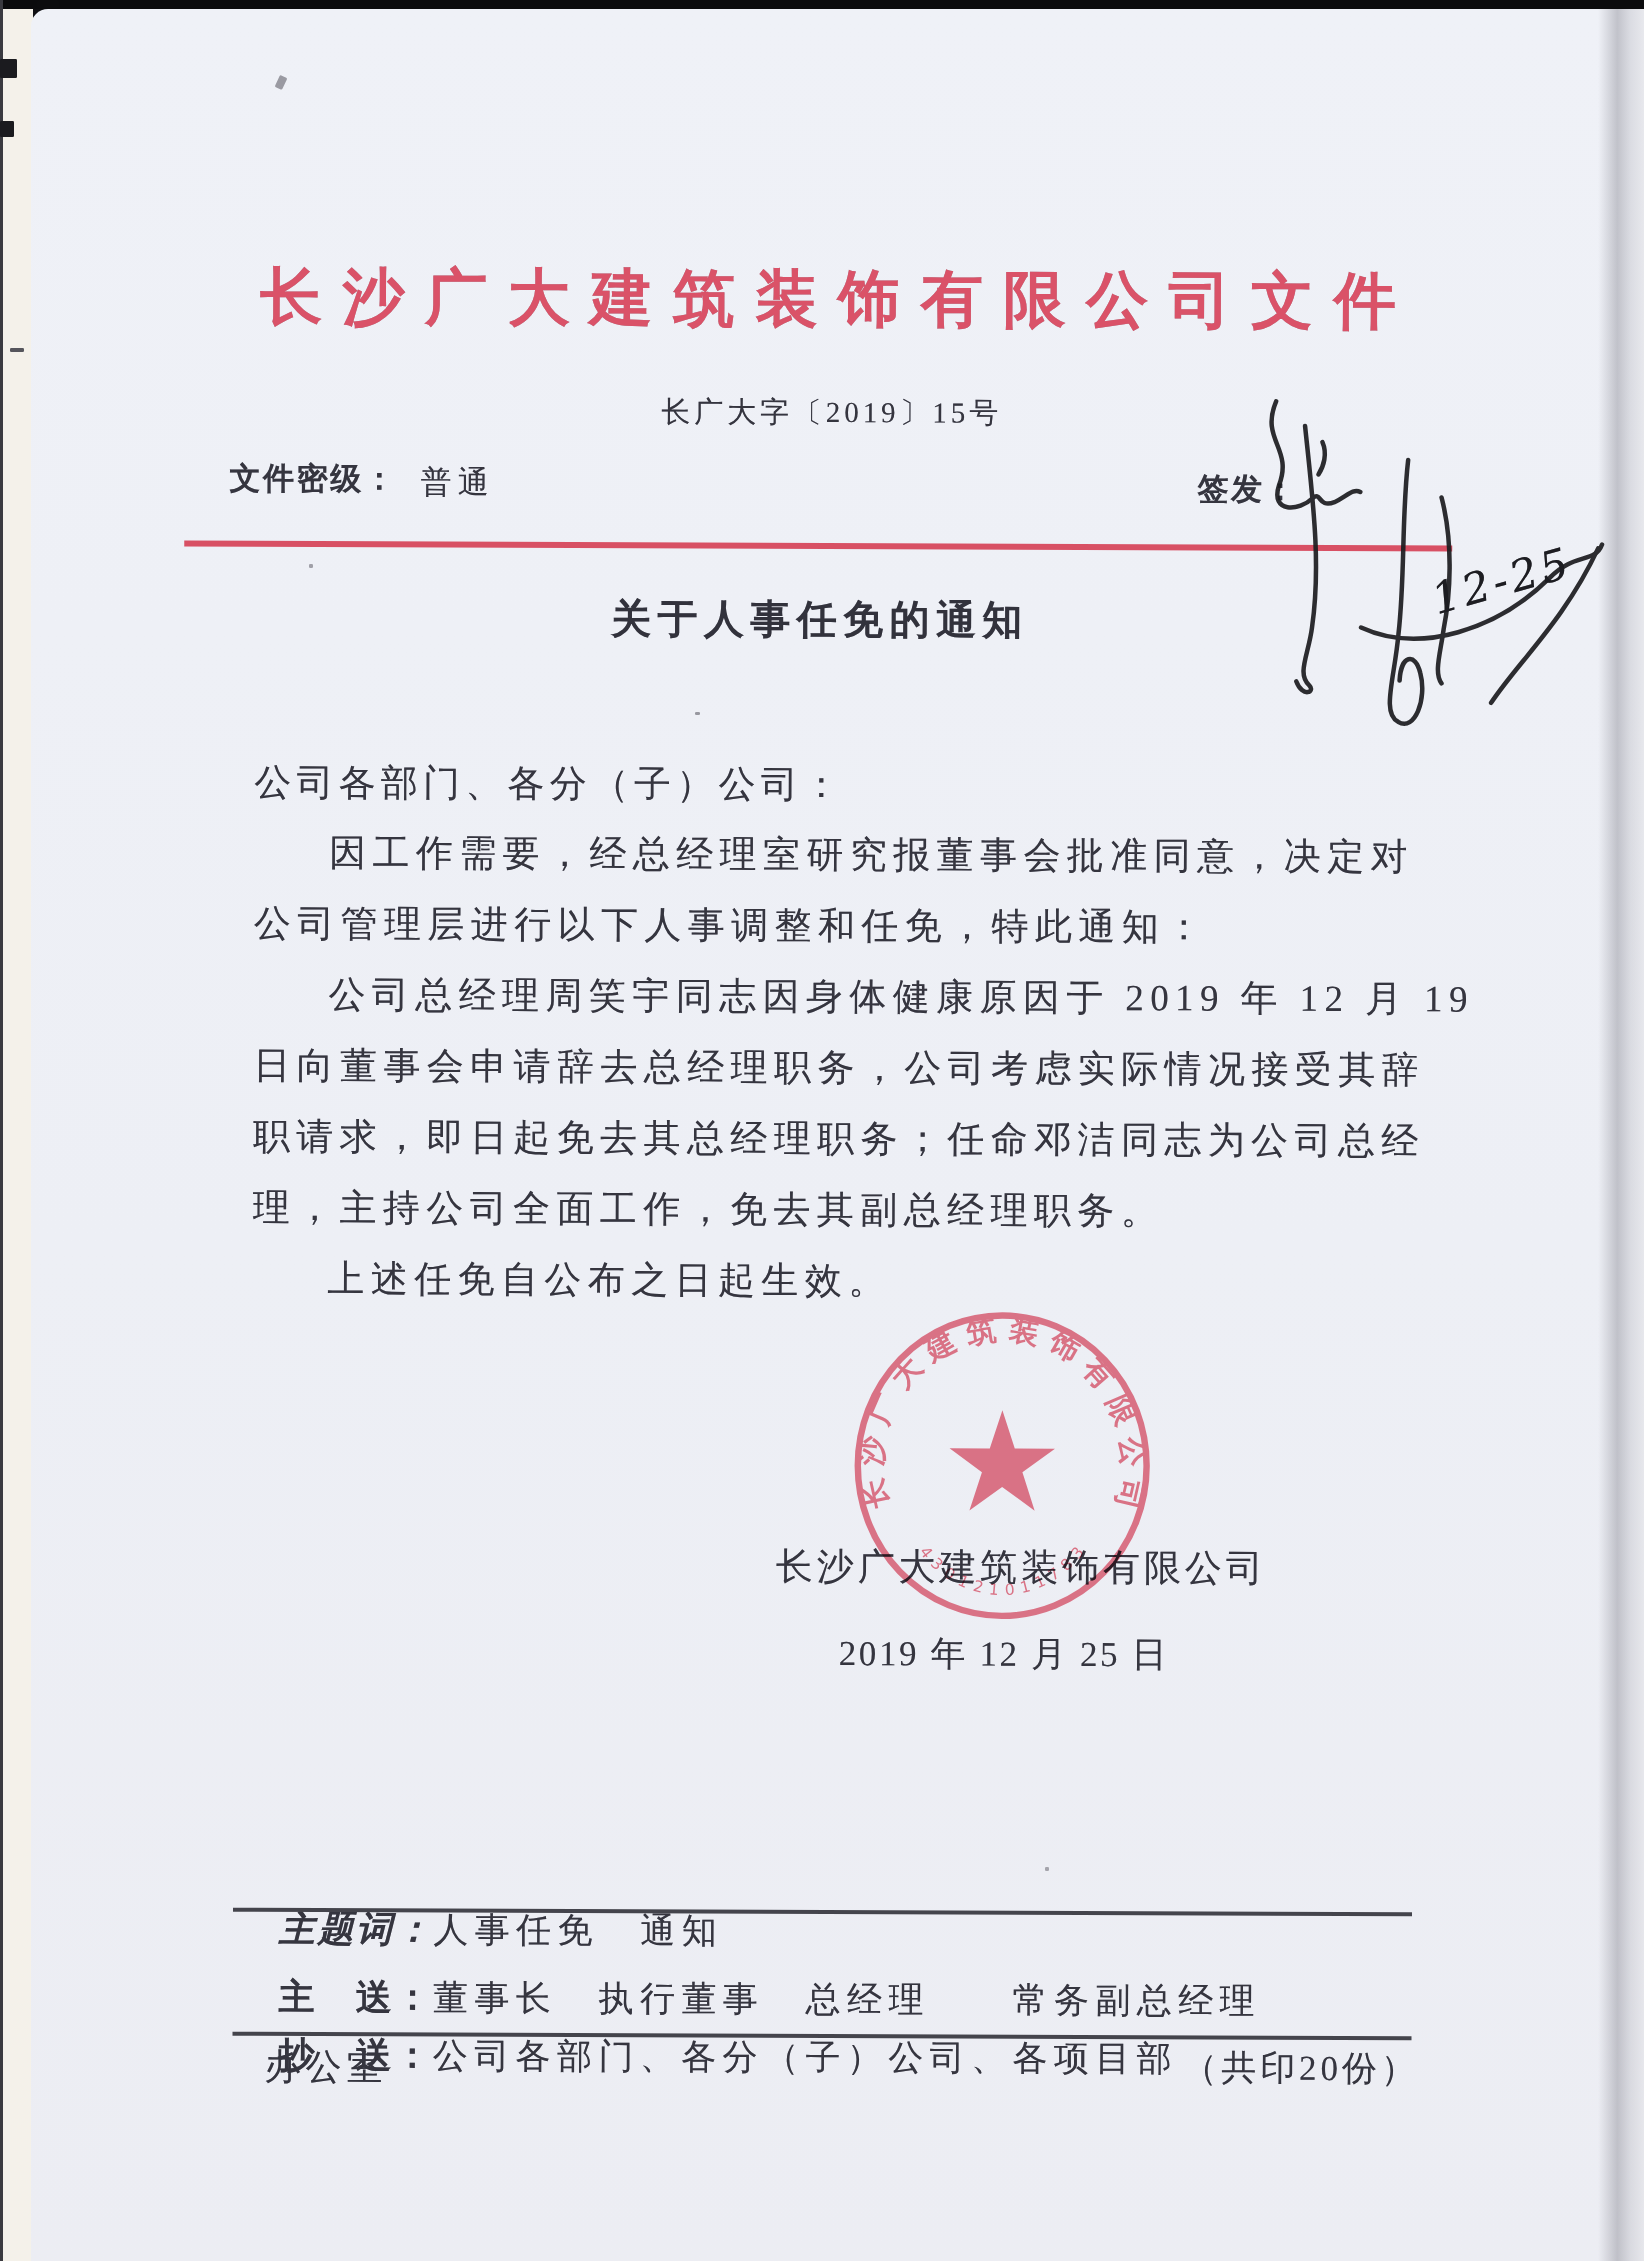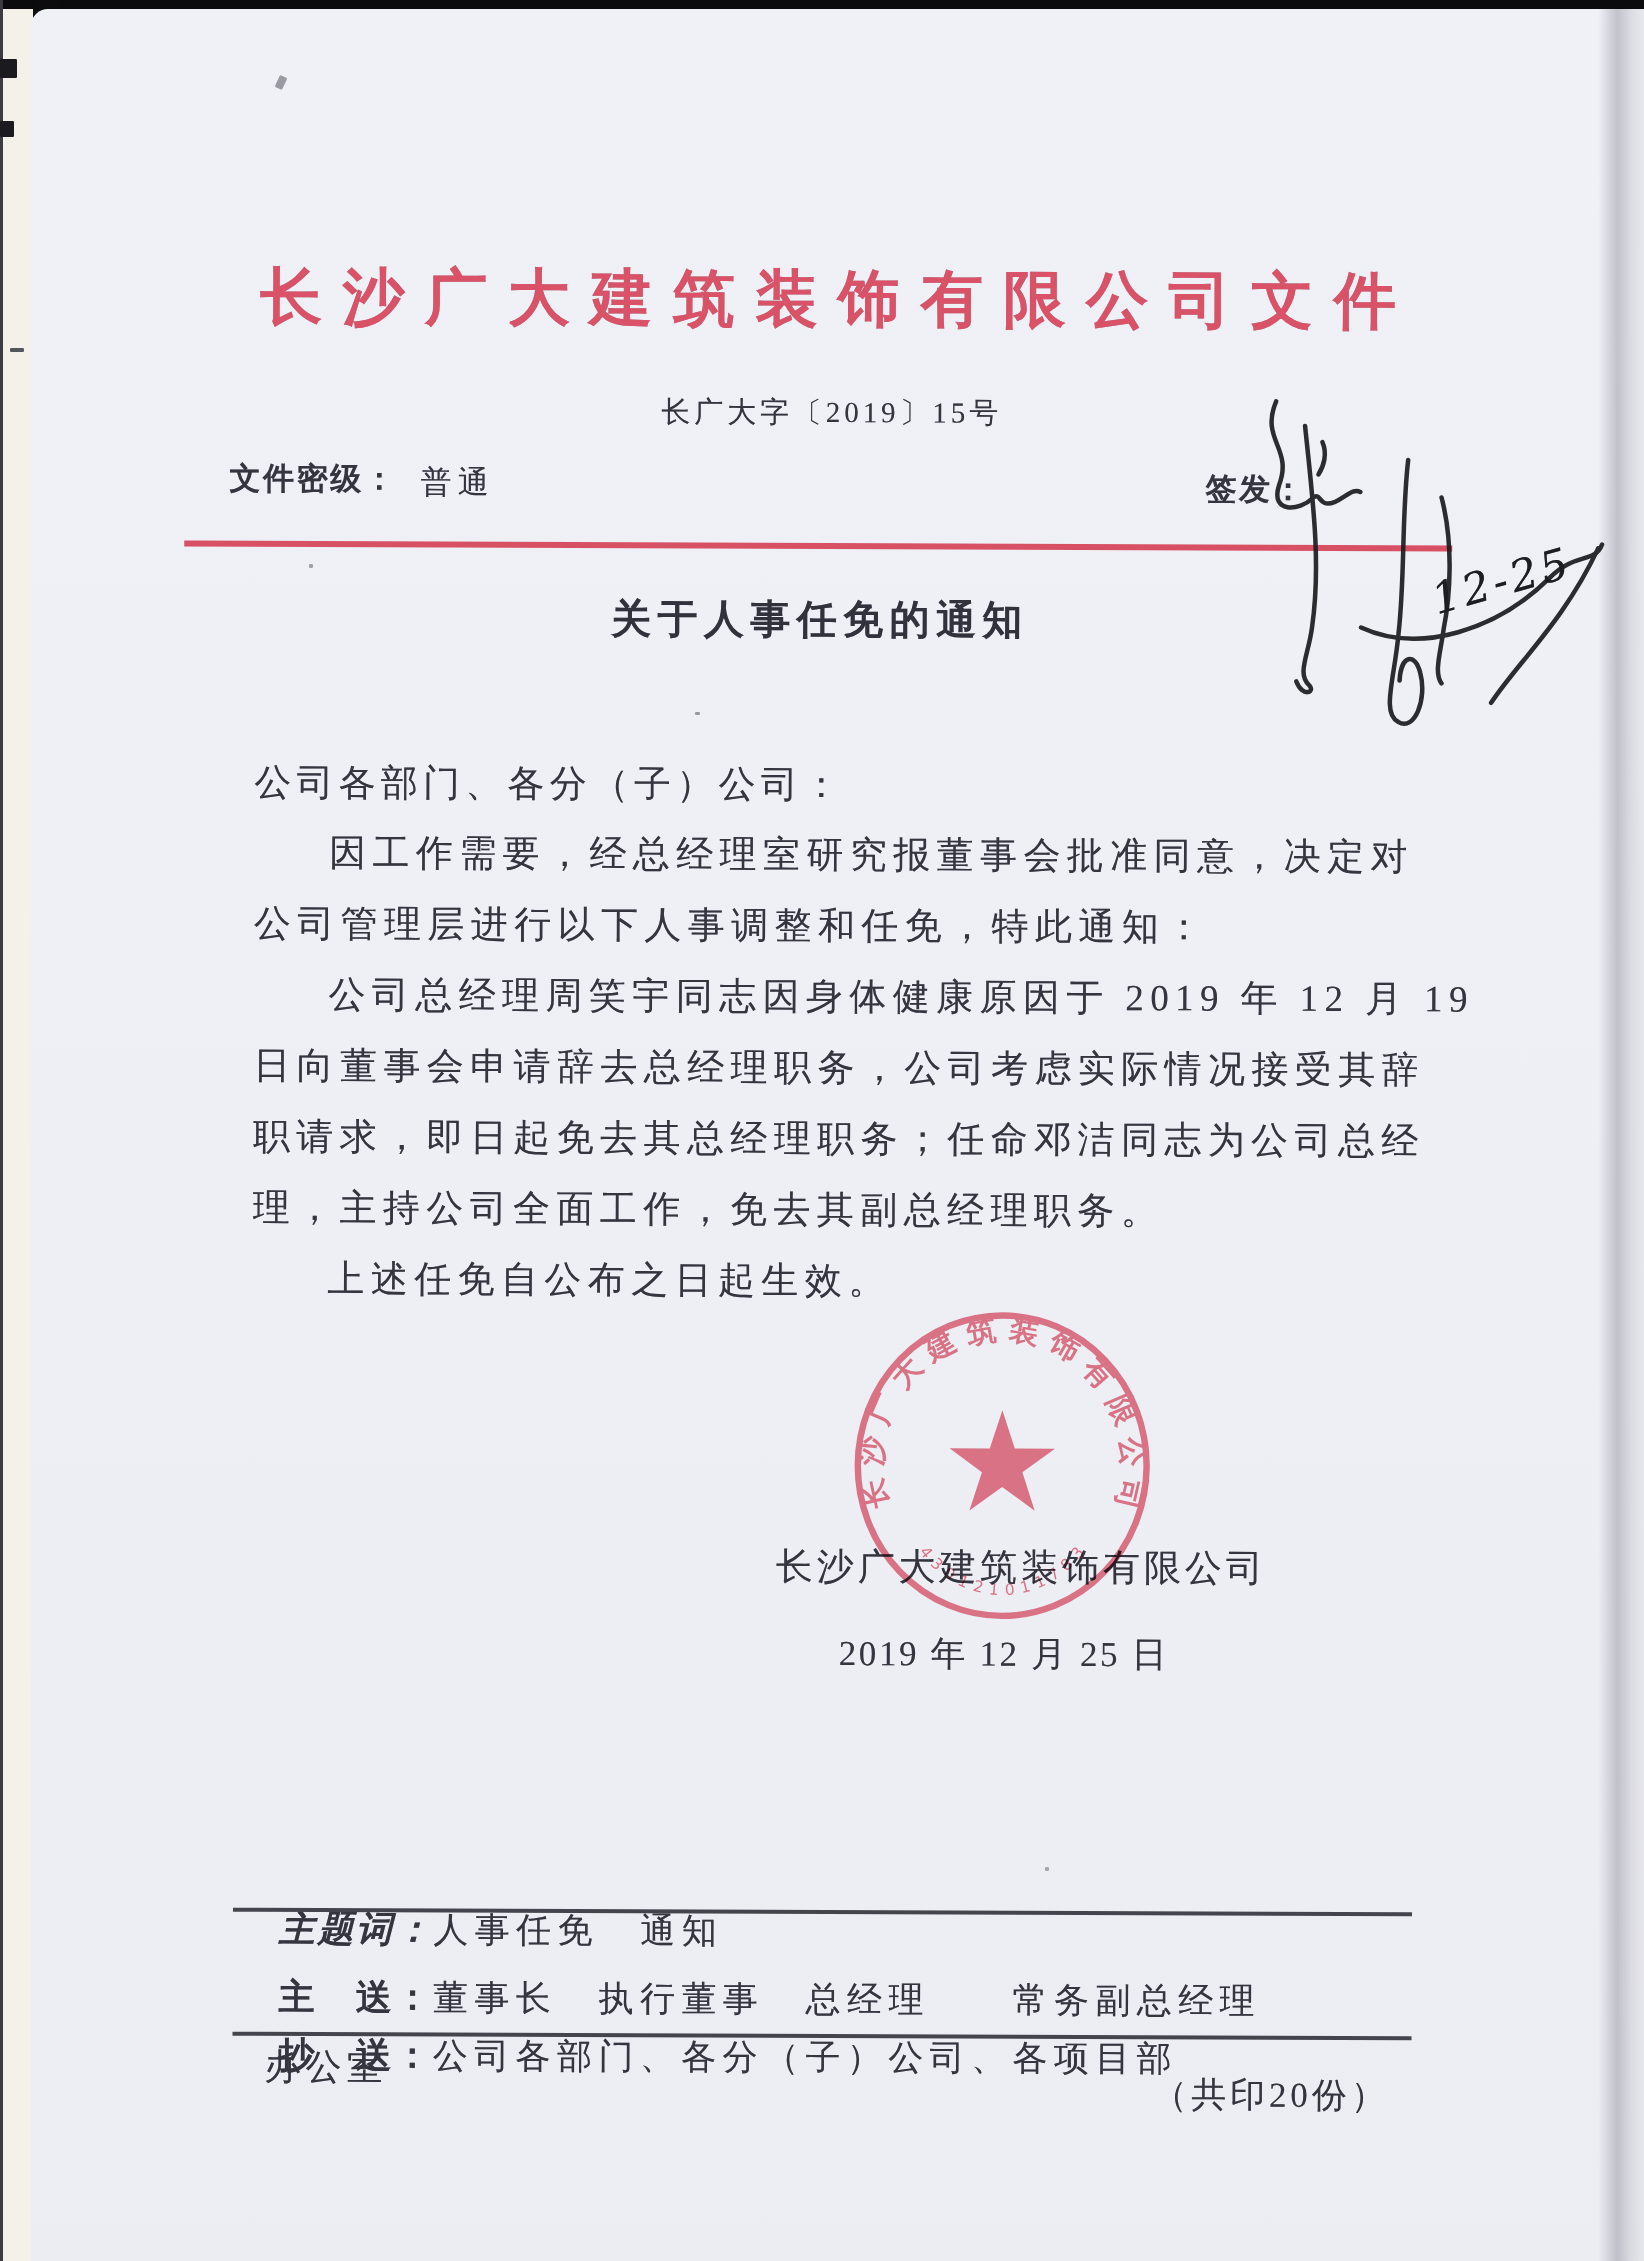--- a/index.html
+++ b/index.html
@@ -57,21 +57,21 @@
 
 <div class="tilt">
 
   <div class="txt bold" style="left:835px;top:257px;transform:translateX(-50%);font-size:62px;letter-spacing:20.6px;color:#da5268;">长沙广大建筑装饰有限公司文件</div>
 
   <div class="txt" style="left:829px;top:393px;transform:translateX(-50%);font-size:29px;letter-spacing:3.9px;">长广大字〔2019〕15号</div>
 
   <div class="txt bold" style="left:227px;top:460px;font-size:31px;letter-spacing:2.6px;">文件密级：</div>
   <div class="txt" style="left:418px;top:463px;font-size:31px;letter-spacing:6.4px;font-family:Liberation Serif, serif;">普通</div>
 
-  <div class="txt bold" style="left:1195px;top:467px;font-size:31px;letter-spacing:2.6px;margin-left:8px;">签发：</div>
+  <div class="txt bold" style="left:1195px;top:467px;font-size:31px;letter-spacing:2.6px;">签发：</div>
 
   <div class="abs red-line"></div>
 
   <div class="txt bold" style="left:818px;top:592px;transform:translateX(-50%);font-size:40px;letter-spacing:6.4px;color:#32323c;">关于人事任免的通知</div>
 
   <div class="txt" style="left:253px;top:760px;font-size:37px;letter-spacing:5.2px;">公司各部门、各分（子）公司：</div>
 
   <div class="txt" style="left:328px;top:830px;font-size:37px;letter-spacing:6.4px;">因工作需要，经总经理室研究报董事会批准同意，决定对</div>
   <div class="txt" style="left:253px;top:901px;font-size:37px;letter-spacing:6.4px;">公司管理层进行以下人事调整和任免，特此通知：</div>
   <div class="txt" style="left:328px;top:972px;font-size:37px;letter-spacing:6.4px;">公司总经理周笑宇同志因身体健康原因于 2019 年 12 月 19</div>
@@ -116,16 +116,16 @@
   <div class="txt" style="left:246px;top:1933px;font-size:36px;">
     <span class="bold" style="letter-spacing:2.6px;">主　送：</span><span style="font-size:35px;letter-spacing:6.4px;">董事长　执行董事　总经理　　常务副总经理</span>
   </div>
 
   <div class="txt" style="left:246px;top:1991px;font-size:36px;">
     <span class="bold" style="letter-spacing:2.6px;font-family:Liberation Serif, serif;">抄　送：</span><span style="font-size:35px;letter-spacing:6.4px;">公司各部门、各分（子）公司、各项目部</span>
   </div>
   <div class="abs rule" style="left:236px;top:2034px;width:1179px;"></div>
 
   <div class="txt" style="left:246px;top:2045px;font-size:36px;letter-spacing:5.2px;margin-left:22px;">办公室</div>
-  <div class="txt" style="left:1156px;top:2043px;font-size:35px;letter-spacing:3.9px;margin-top:27px;">（共印20份）</div>
+  <div class="txt" style="left:1186px;top:2043px;font-size:35px;letter-spacing:3.9px;">（共印20份）</div>
 
 </div>
 
 
 </body></html>

